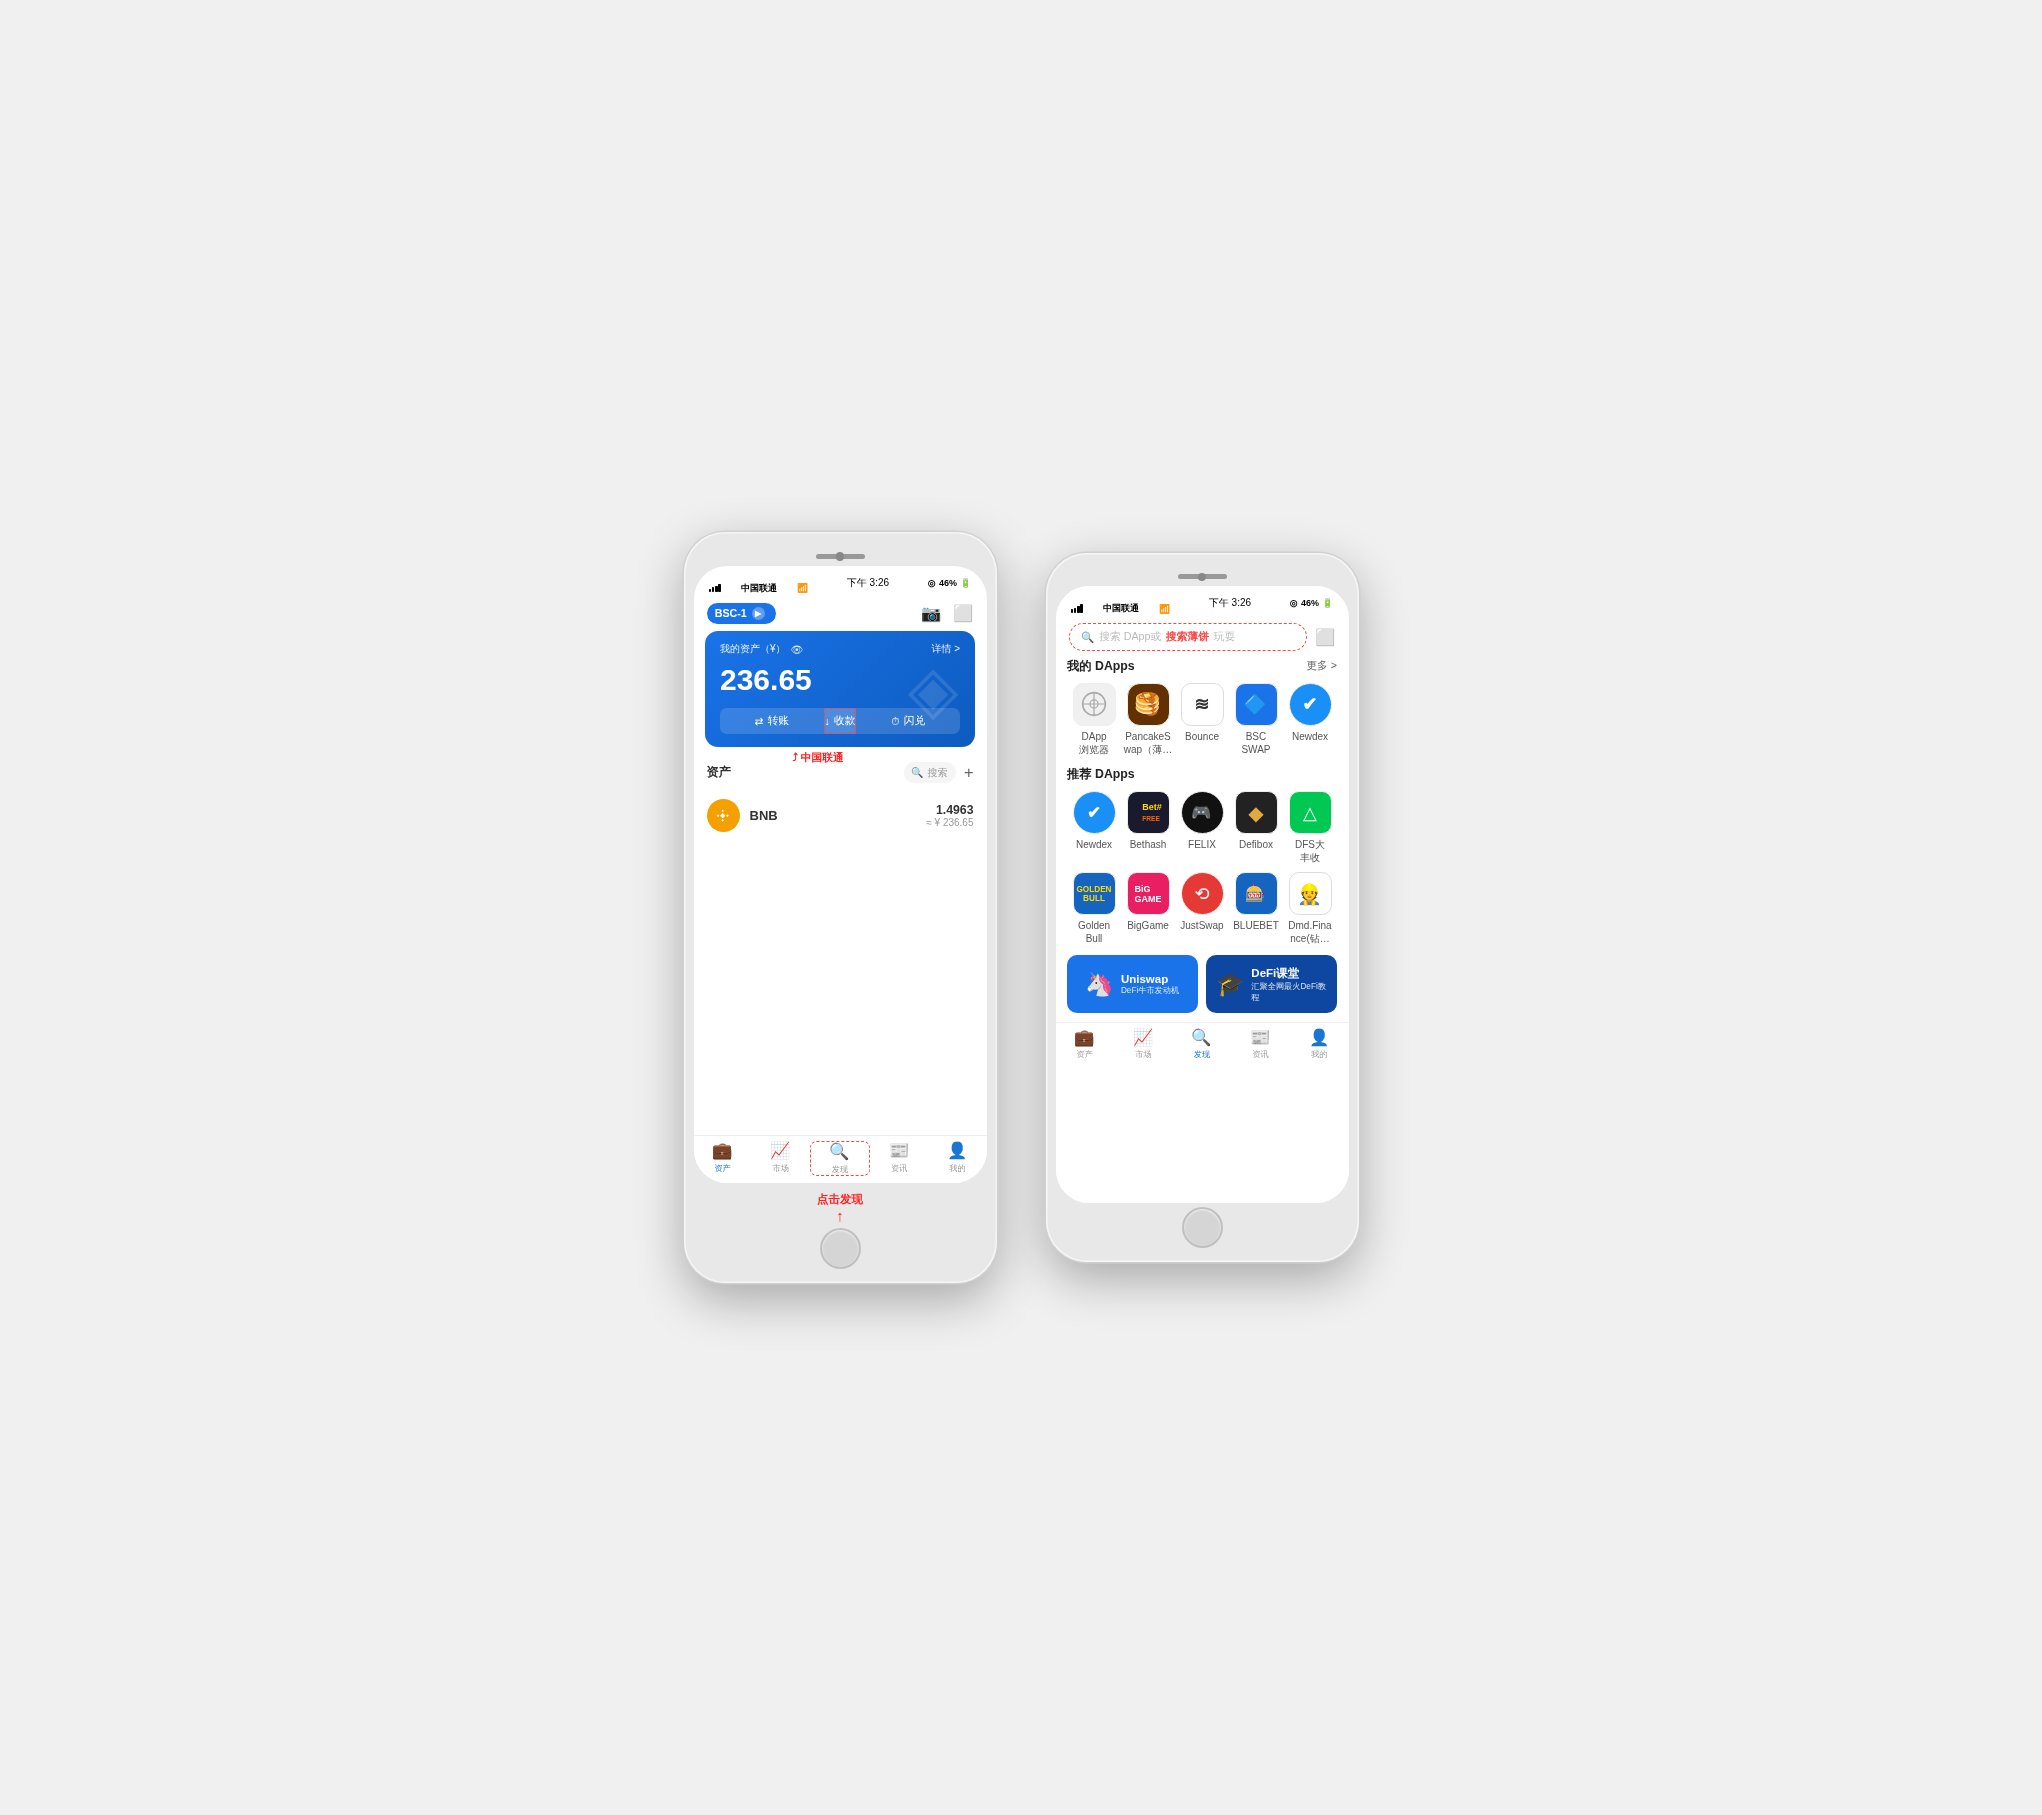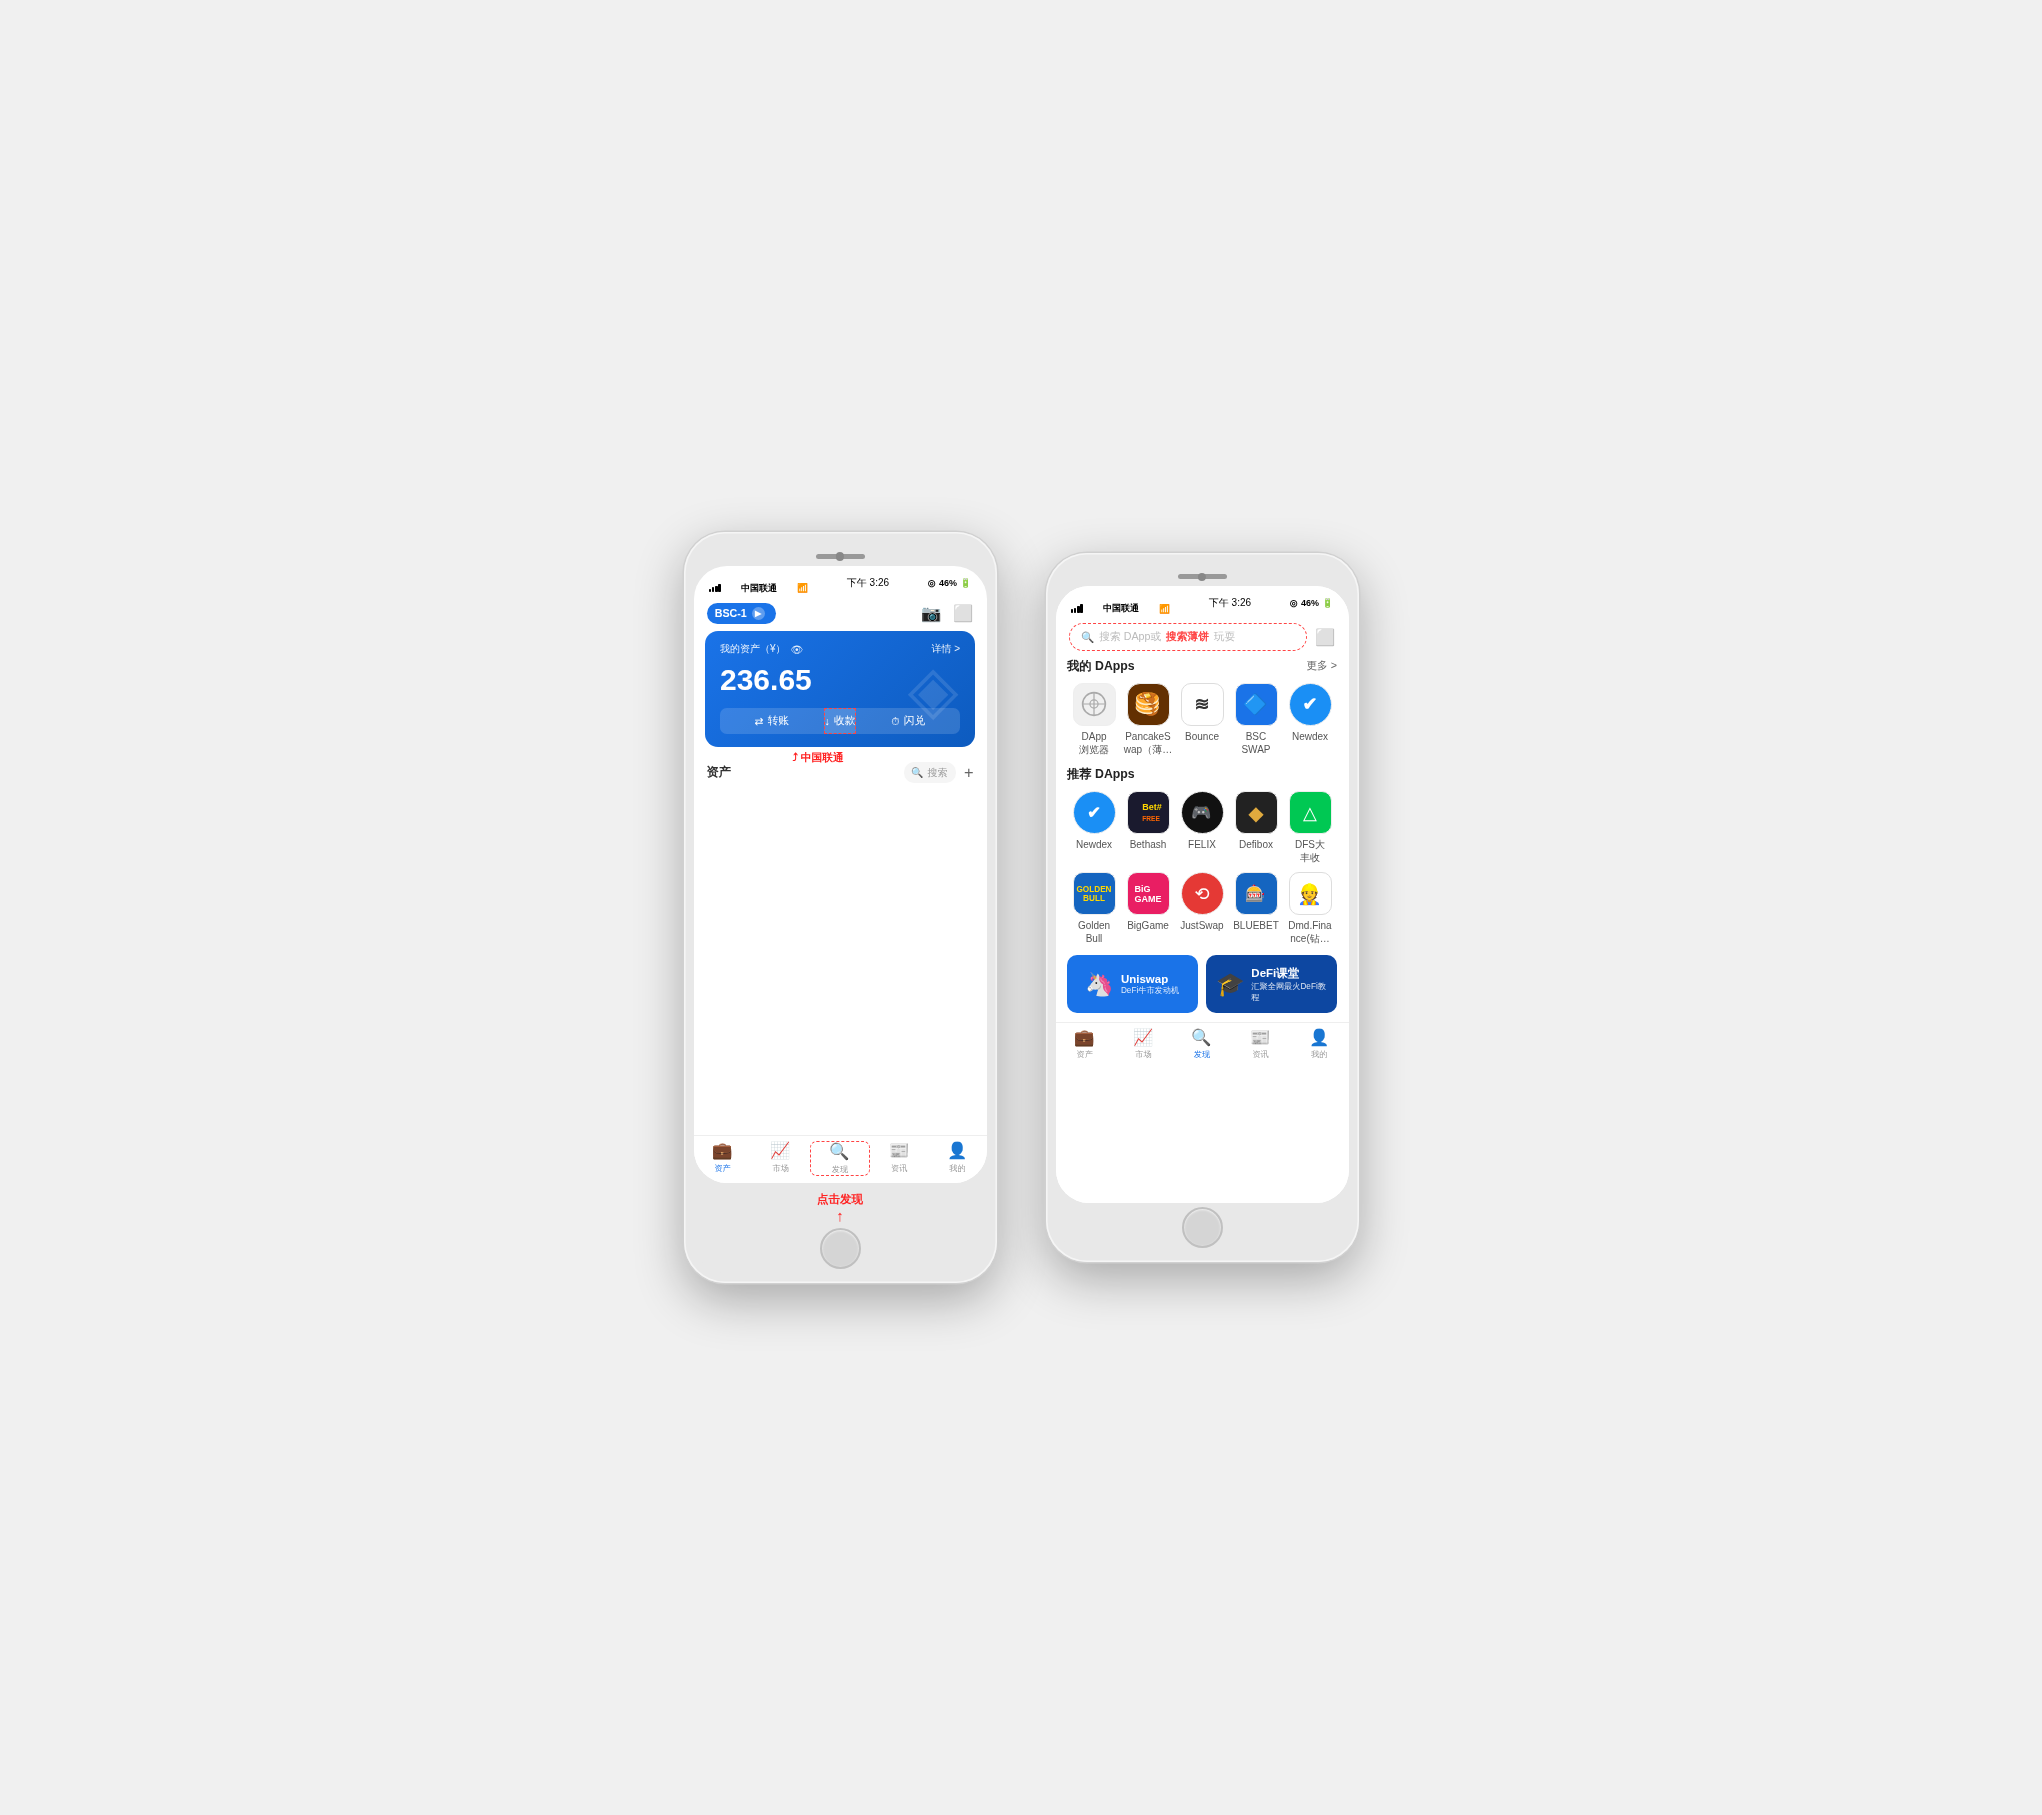--- a/index.html
+++ b/index.html
@@ -495,20 +495,35 @@
         <span class="section-title">资产</span>
         <div class="section-actions">
           <div class="search-box">
             <span>🔍</span>
             <span>搜索</span>
           </div>
           <span class="add-btn">+</span>
         </div>
       </div>
 
+      <div class="coin-item">
+        <div class="coin-icon" style="background:#f3a000;">
+          <svg width="21.4" height="21.4" viewBox="0 0 32 32">
+            <circle cx="16" cy="16" r="16" fill="#f3a000"></circle>
+            <path d="M12 16l4-4 4 4-4 4-4-4zm-5 0l2-2 2 2-2 2-2-2zm14 0l2-2 2 2-2 2-2-2zm-7-7l2-2 2 2-2 2-2-2zm0 14l2-2 2 2-2 2-2-2z" fill="#fff"></path>
+          </svg>
+        </div>
+        <div class="coin-info">
+          <div class="coin-name">BNB</div>
+        </div>
+        <div class="coin-amounts">
+          <div class="coin-balance">1.4963</div>
+          <div class="coin-value">≈ ¥ 236.65</div>
+        </div>
+      </div>
 
       <div class="spacer"></div>
 
       <div class="tab-bar">
         <div class="tab-item">
           <span class="tab-icon active">💼</span>
           <span class="tab-label active">资产</span>
         </div>
         <div class="tab-item">
           <span class="tab-icon">📈</span>

